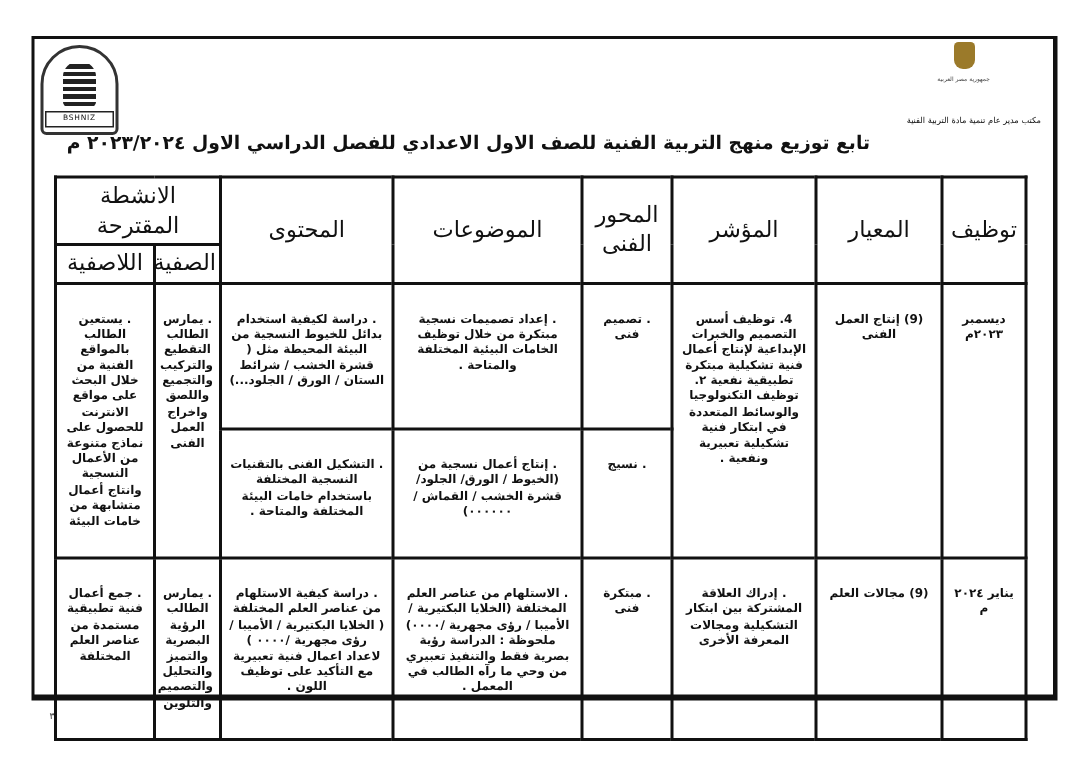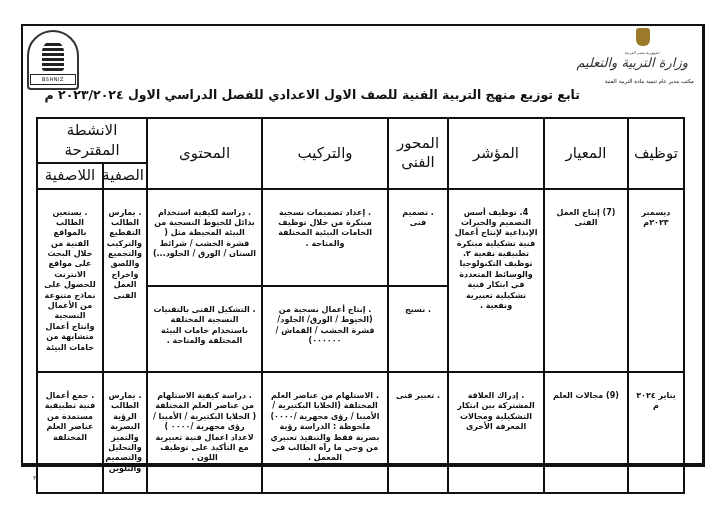--- a/index.html
+++ b/index.html
@@ -31,21 +31,20 @@
 <div class="page-frame"></div>
 
 <div class="logo-left">
   <div class="emblem"></div>
   <div class="band">BSHNIZ</div>
 </div>
 
 <div class="logo-right">
   <div class="eagle"></div>
   <div class="gov-small">جمهورية مصر العربية</div>
-  <div class="ministry">وزارة التربية والتعليم</div>
   <div class="office">مكتب مدير عام تنمية مادة التربية الفنية</div>
 </div>
 
 <div class="title">تابع توزيع منهج التربية الفنية للصف الاول الاعدادي للفصل الدراسي الاول ٢٠٢٣/٢٠٢٤ م</div>
 
 <table class="plan">
   <colgroup>
     <col style="width:56px">
     <col style="width:84px">
     <col style="width:96px">
@@ -54,50 +53,50 @@
     <col style="width:115px">
     <col style="width:44px">
     <col style="width:66px">
   </colgroup>
   <tbody>
       <tr class="hdr-row1">
     <th rowspan="2">توظيف</th>
     <th rowspan="2">المعيار</th>
     <th rowspan="2">المؤشر</th>
     <th rowspan="2">المحور الفنى</th>
-    <th rowspan="2">والتركيب</th>
+    <th rowspan="2">الموضوعات</th>
     <th rowspan="2">المحتوى</th>
     <th colspan="2">الانشطة المقترحة</th>
   </tr>
   <tr class="hdr-row2">
     <th>الصفية</th>
     <th>اللاصفية</th>
   </tr>
 
   <tr style="height:76px">
     <td rowspan="2" class="month">ديسمبر ٢٠٢٣م</td>
-    <td rowspan="2">(7) إنتاج العمل الفنى</td>
+    <td rowspan="2">(9) إنتاج العمل الفنى</td>
     <td rowspan="2" class="indicator">4. توظيف أسس التصميم والخبرات الإبداعية لإنتاج أعمال فنية تشكيلية مبتكرة تطبيقية نفعية ٢. توظيف التكنولوجيا والوسائط المتعددة في ابتكار فنية تشكيلية تعبيرية ونفعية .</td>
     <td>. تصميم فنى</td>
     <td class="topic">. إعداد تصميمات نسجية مبتكرة من خلال توظيف الخامات البيئية المختلفة والمتاحة .</td>
     <td>. دراسة لكيفية استخدام بدائل للخيوط النسجية من البيئة المحيطة مثل ( قشرة الخشب / شرائط الستان / الورق / الجلود...)</td>
     <td rowspan="2">. يمارس الطالب التقطيع والتركيب والتجميع واللصق واخراج العمل الفنى</td>
     <td rowspan="2">. يستعين الطالب بالمواقع الفنية من خلال البحث على مواقع الانترنت للحصول على نماذج متنوعة من الأعمال النسجية وانتاج أعمال متشابهة من خامات البيئة</td>
   </tr>
   <tr style="height:76px">
     <td>. نسيج</td>
     <td class="topic">. إنتاج أعمال نسجية من (الخيوط / الورق/ الجلود/ قشرة الخشب / القماش / ٠٠٠٠٠٠)</td>
     <td>. التشكيل الفنى بالتقنيات النسجية المختلفة باستخدام خامات البيئة المختلفة والمتاحة .</td>
   </tr>
 
   <tr style="height:118px">
     <td class="month-bottom">يناير ٢٠٢٤ م</td>
     <td>(9) مجالات العلم</td>
     <td class="indicator">. إدراك العلاقة المشتركة بين ابتكار التشكيلية ومجالات المعرفة الأخرى</td>
-    <td>. تعبير فنى</td>
+    <td>. مبتكرة فنى</td>
     <td class="indicator">. الاستلهام من عناصر العلم المختلفة (الخلايا البكتيرية / الأميبا / رؤى مجهرية /٠٠٠٠) ملحوظة : الدراسة رؤية بصرية فقط والتنفيذ تعبيري من وحي ما رآه الطالب في المعمل .</td>
     <td>. دراسة كيفية الاستلهام من عناصر العلم المختلفة ( الخلايا البكتيرية / الأميبا / رؤى مجهرية /٠٠٠٠ ) لاعداد اعمال فنية تعبيرية مع التأكيد على توظيف اللون .</td>
     <td>. يمارس الطالب الرؤية البصرية والتميز والتحليل والتصميم والتلوين</td>
     <td>. جمع أعمال فنية تطبيقية مستمدة من عناصر العلم المختلفة</td>
   </tr>
 </tbody>
   </table>
 
 <div class="page-number">٣</div>
 

